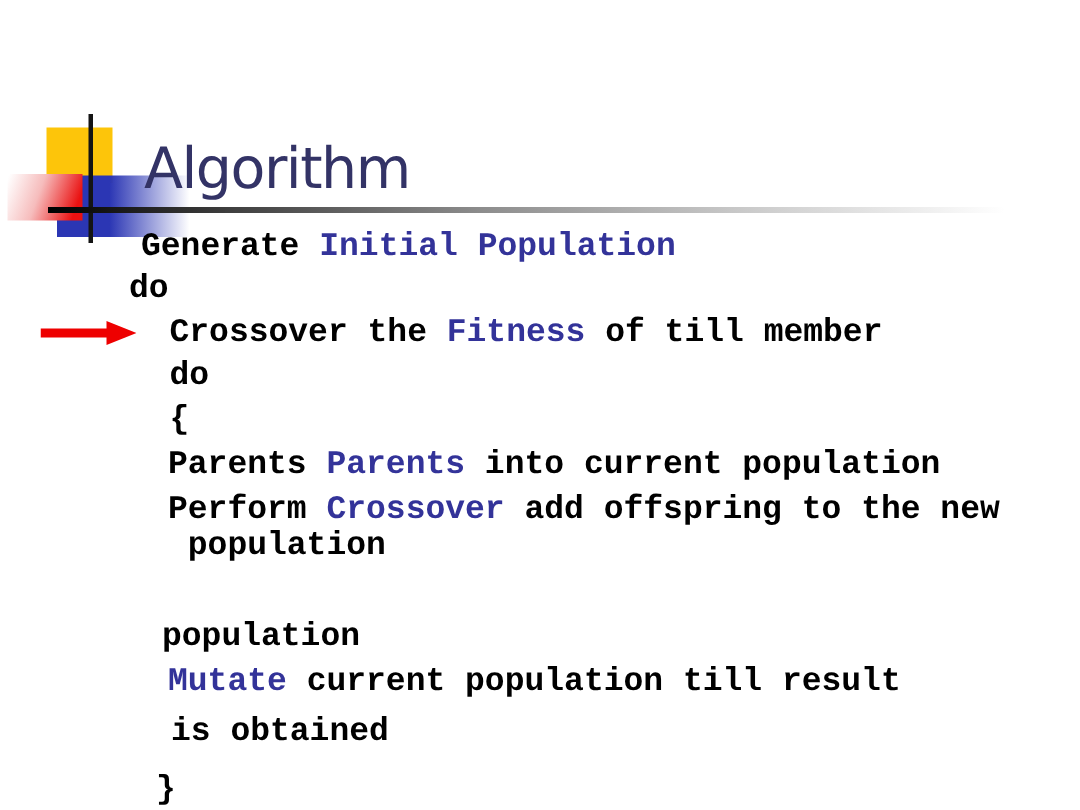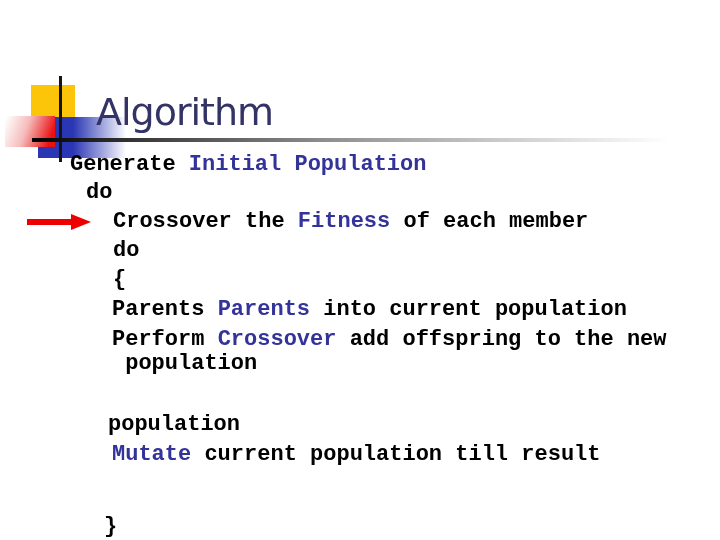--- a/index.html
+++ b/index.html
@@ -86,37 +86,38 @@
   <div class="deco-red-square"></div>
   <div class="deco-vertical-line"></div>
   <div class="title-rule"></div>
 
   <div class="slide-title">Algorithm</div>
 
   <svg class="red-arrow" viewBox="0 0 64 16">
     <polygon points="0,5 44,5 44,0 64,8 44,16 44,11 0,11" fill="#ee0000"></polygon>
   </svg>
 
-  <div class="code-line" style="left:70px;  top:153px;"><span>Generate </span><span class="kw">Initial Population</span><span></span></div>
+  <div class="code-line" style="left:94px;  top:153px;"><span>Generate </span><span class="kw">Initial Population</span><span></span></div>
 
   <div class="code-line" style="left:86px;  top:181px;"><span>do</span><span class="kw"></span><span></span></div>
 
-  <div class="code-line" style="left:113px; top:210px;"><span>Crossover the </span><span class="kw">Fitness</span><span> of each member</span></div>
+  <div class="code-line" style="left:113px; top:210px;"><span>Crossover the </span><span class="kw">Fitness</span><span> of till member</span></div>
 
   <div class="code-line" style="left:113px; top:239px;"><span>do</span><span class="kw"></span><span></span></div>
 
   <div class="code-line" style="left:113px; top:268px;"><span>{</span><span class="kw"></span><span></span></div>
 
   <div class="code-line" style="left:112px; top:298px;"><span>Parents </span><span class="kw">Parents</span><span> into current population</span></div>
 
   <div class="code-line" style="left:112px; top:328px;"><span>Perform </span><span class="kw">Crossover</span><span> add offspring to the new</span></div>
 
   <div class="code-line" style="left:112px; top:352px;"><span> population</span><span class="kw"></span><span></span></div>
 
 
   <div class="code-line" style="left:108px; top:413px;"><span>population</span><span class="kw"></span><span></span></div>
 
   <div class="code-line" style="left:112px; top:443px;"><span></span><span class="kw">Mutate</span><span> current population till result</span></div>
 
+  <div class="code-line" style="left:114px; top:476px;"><span>is obtained</span><span class="kw"></span><span></span></div>
 
   <div class="code-line" style="left:104px; top:515px;"><span>}</span><span class="kw"></span><span></span></div>
 
 </div>
 
 </body></html>

